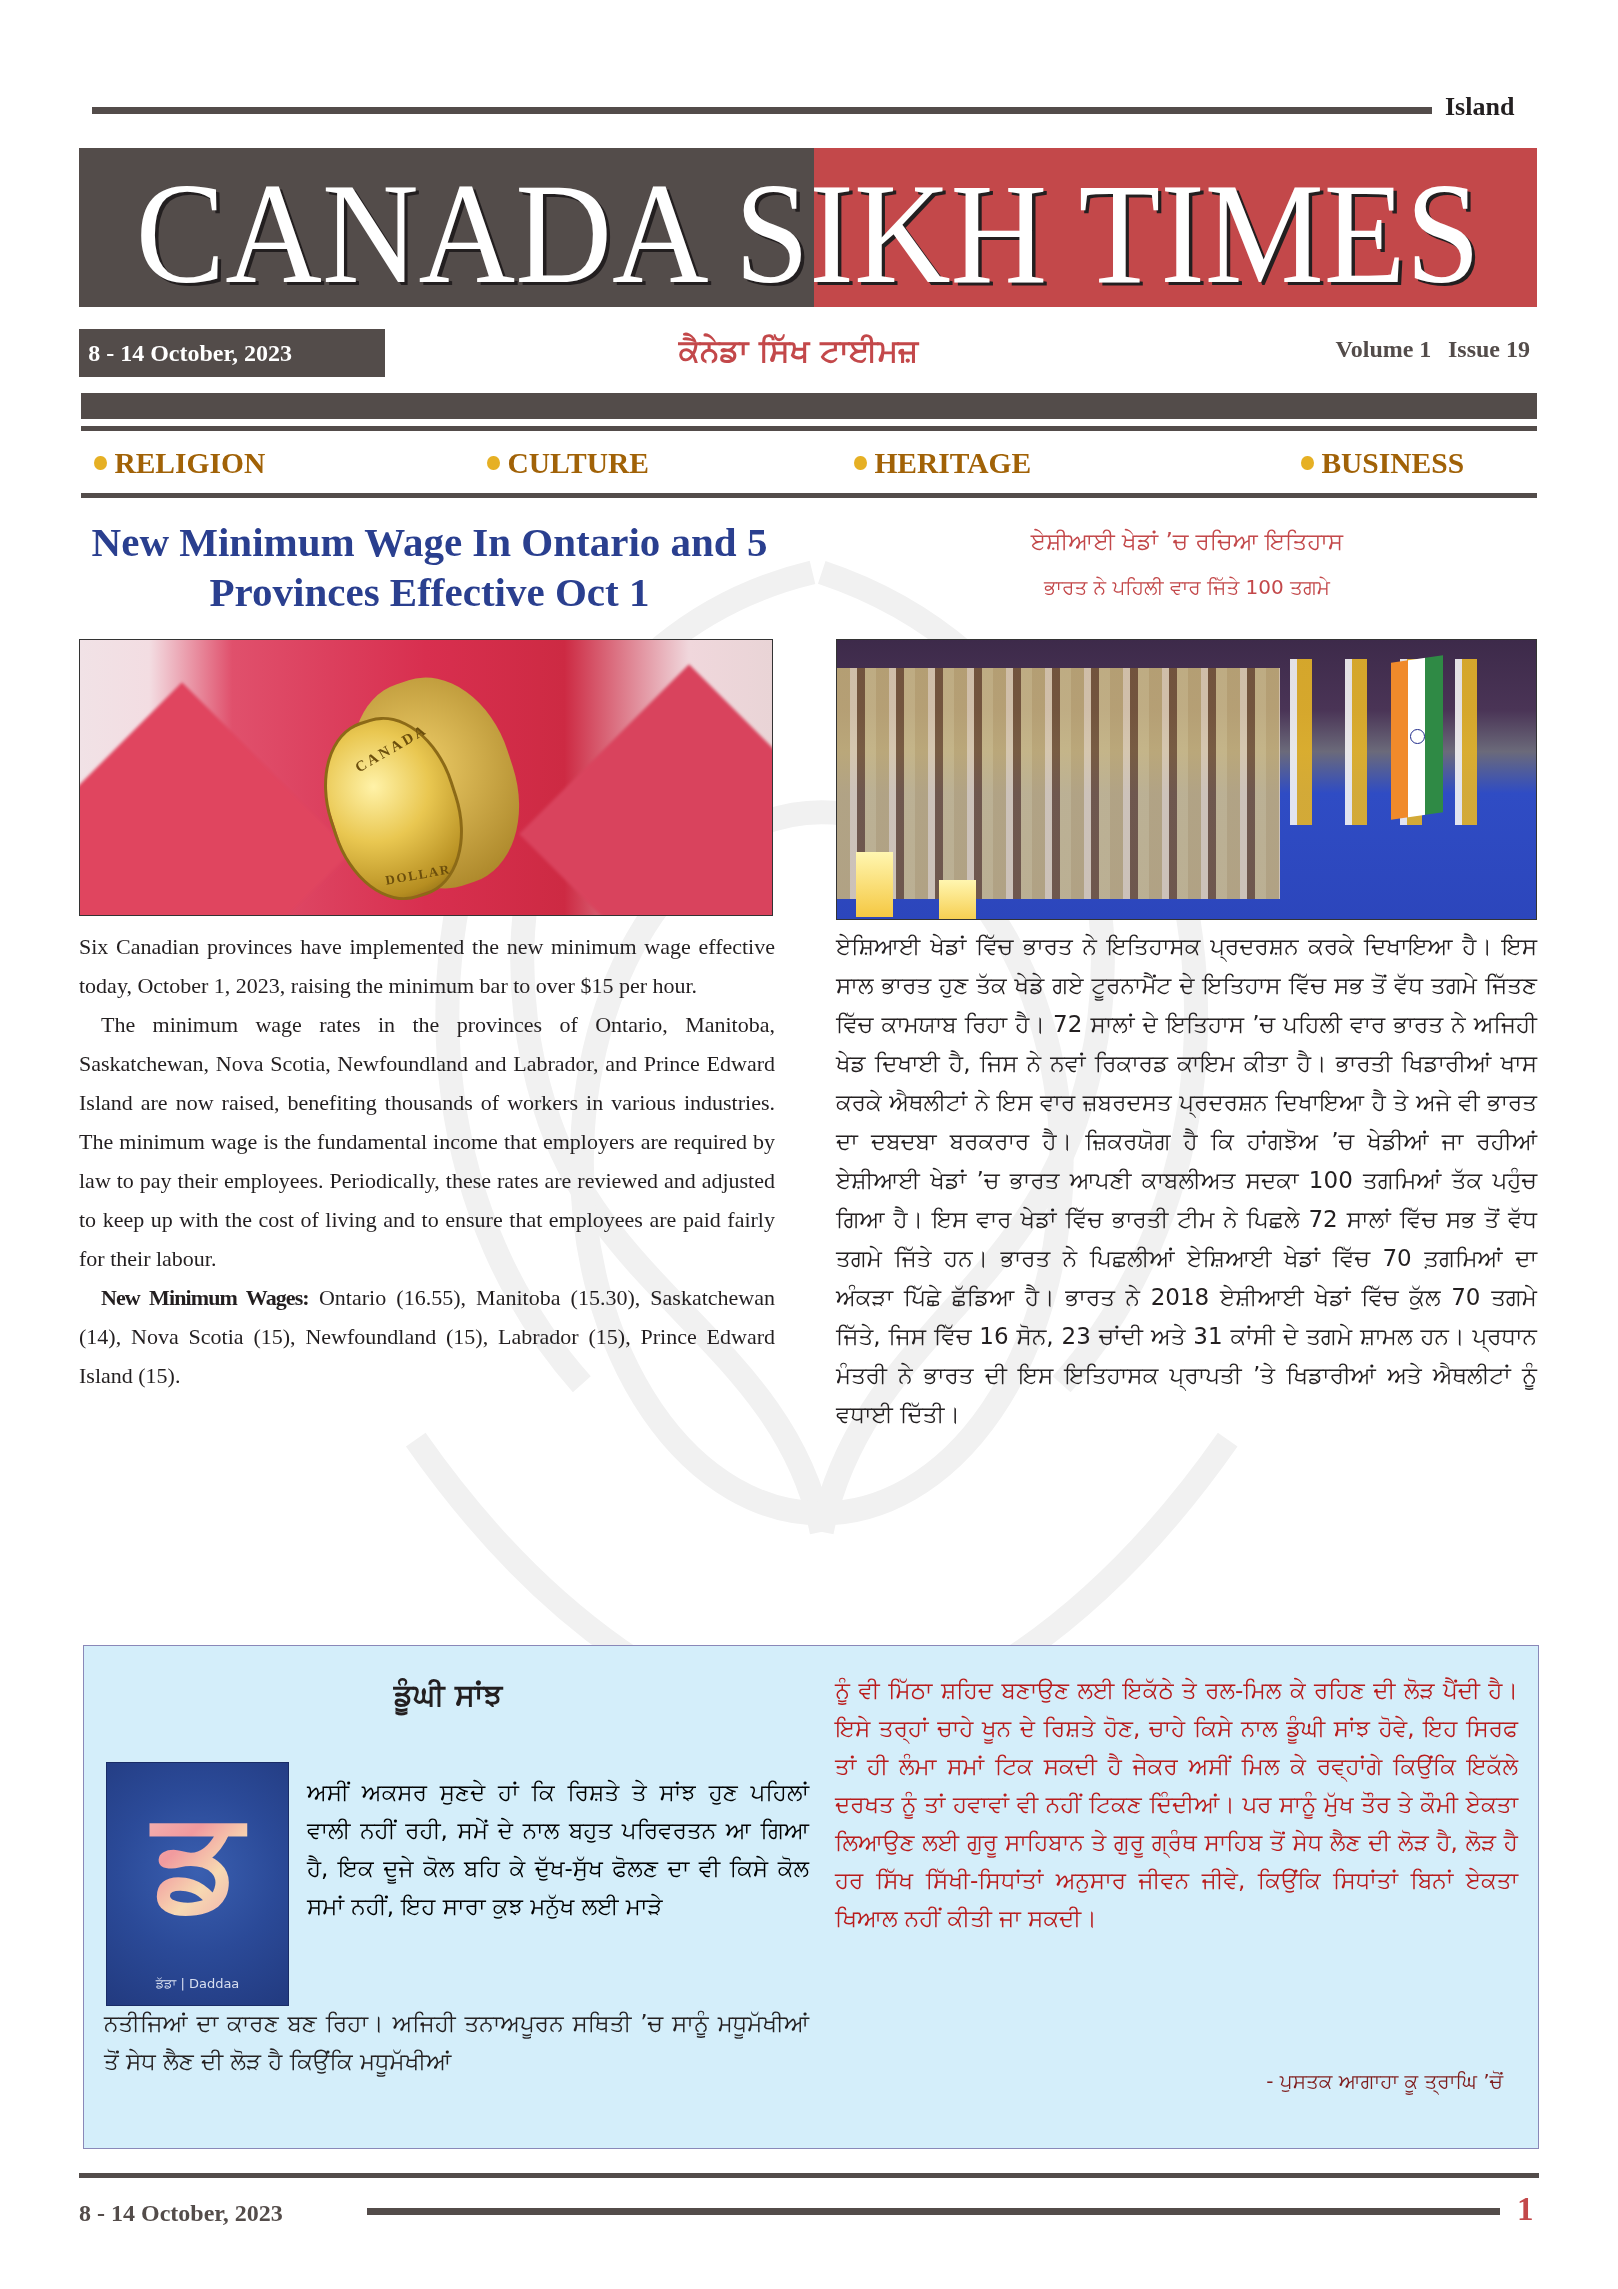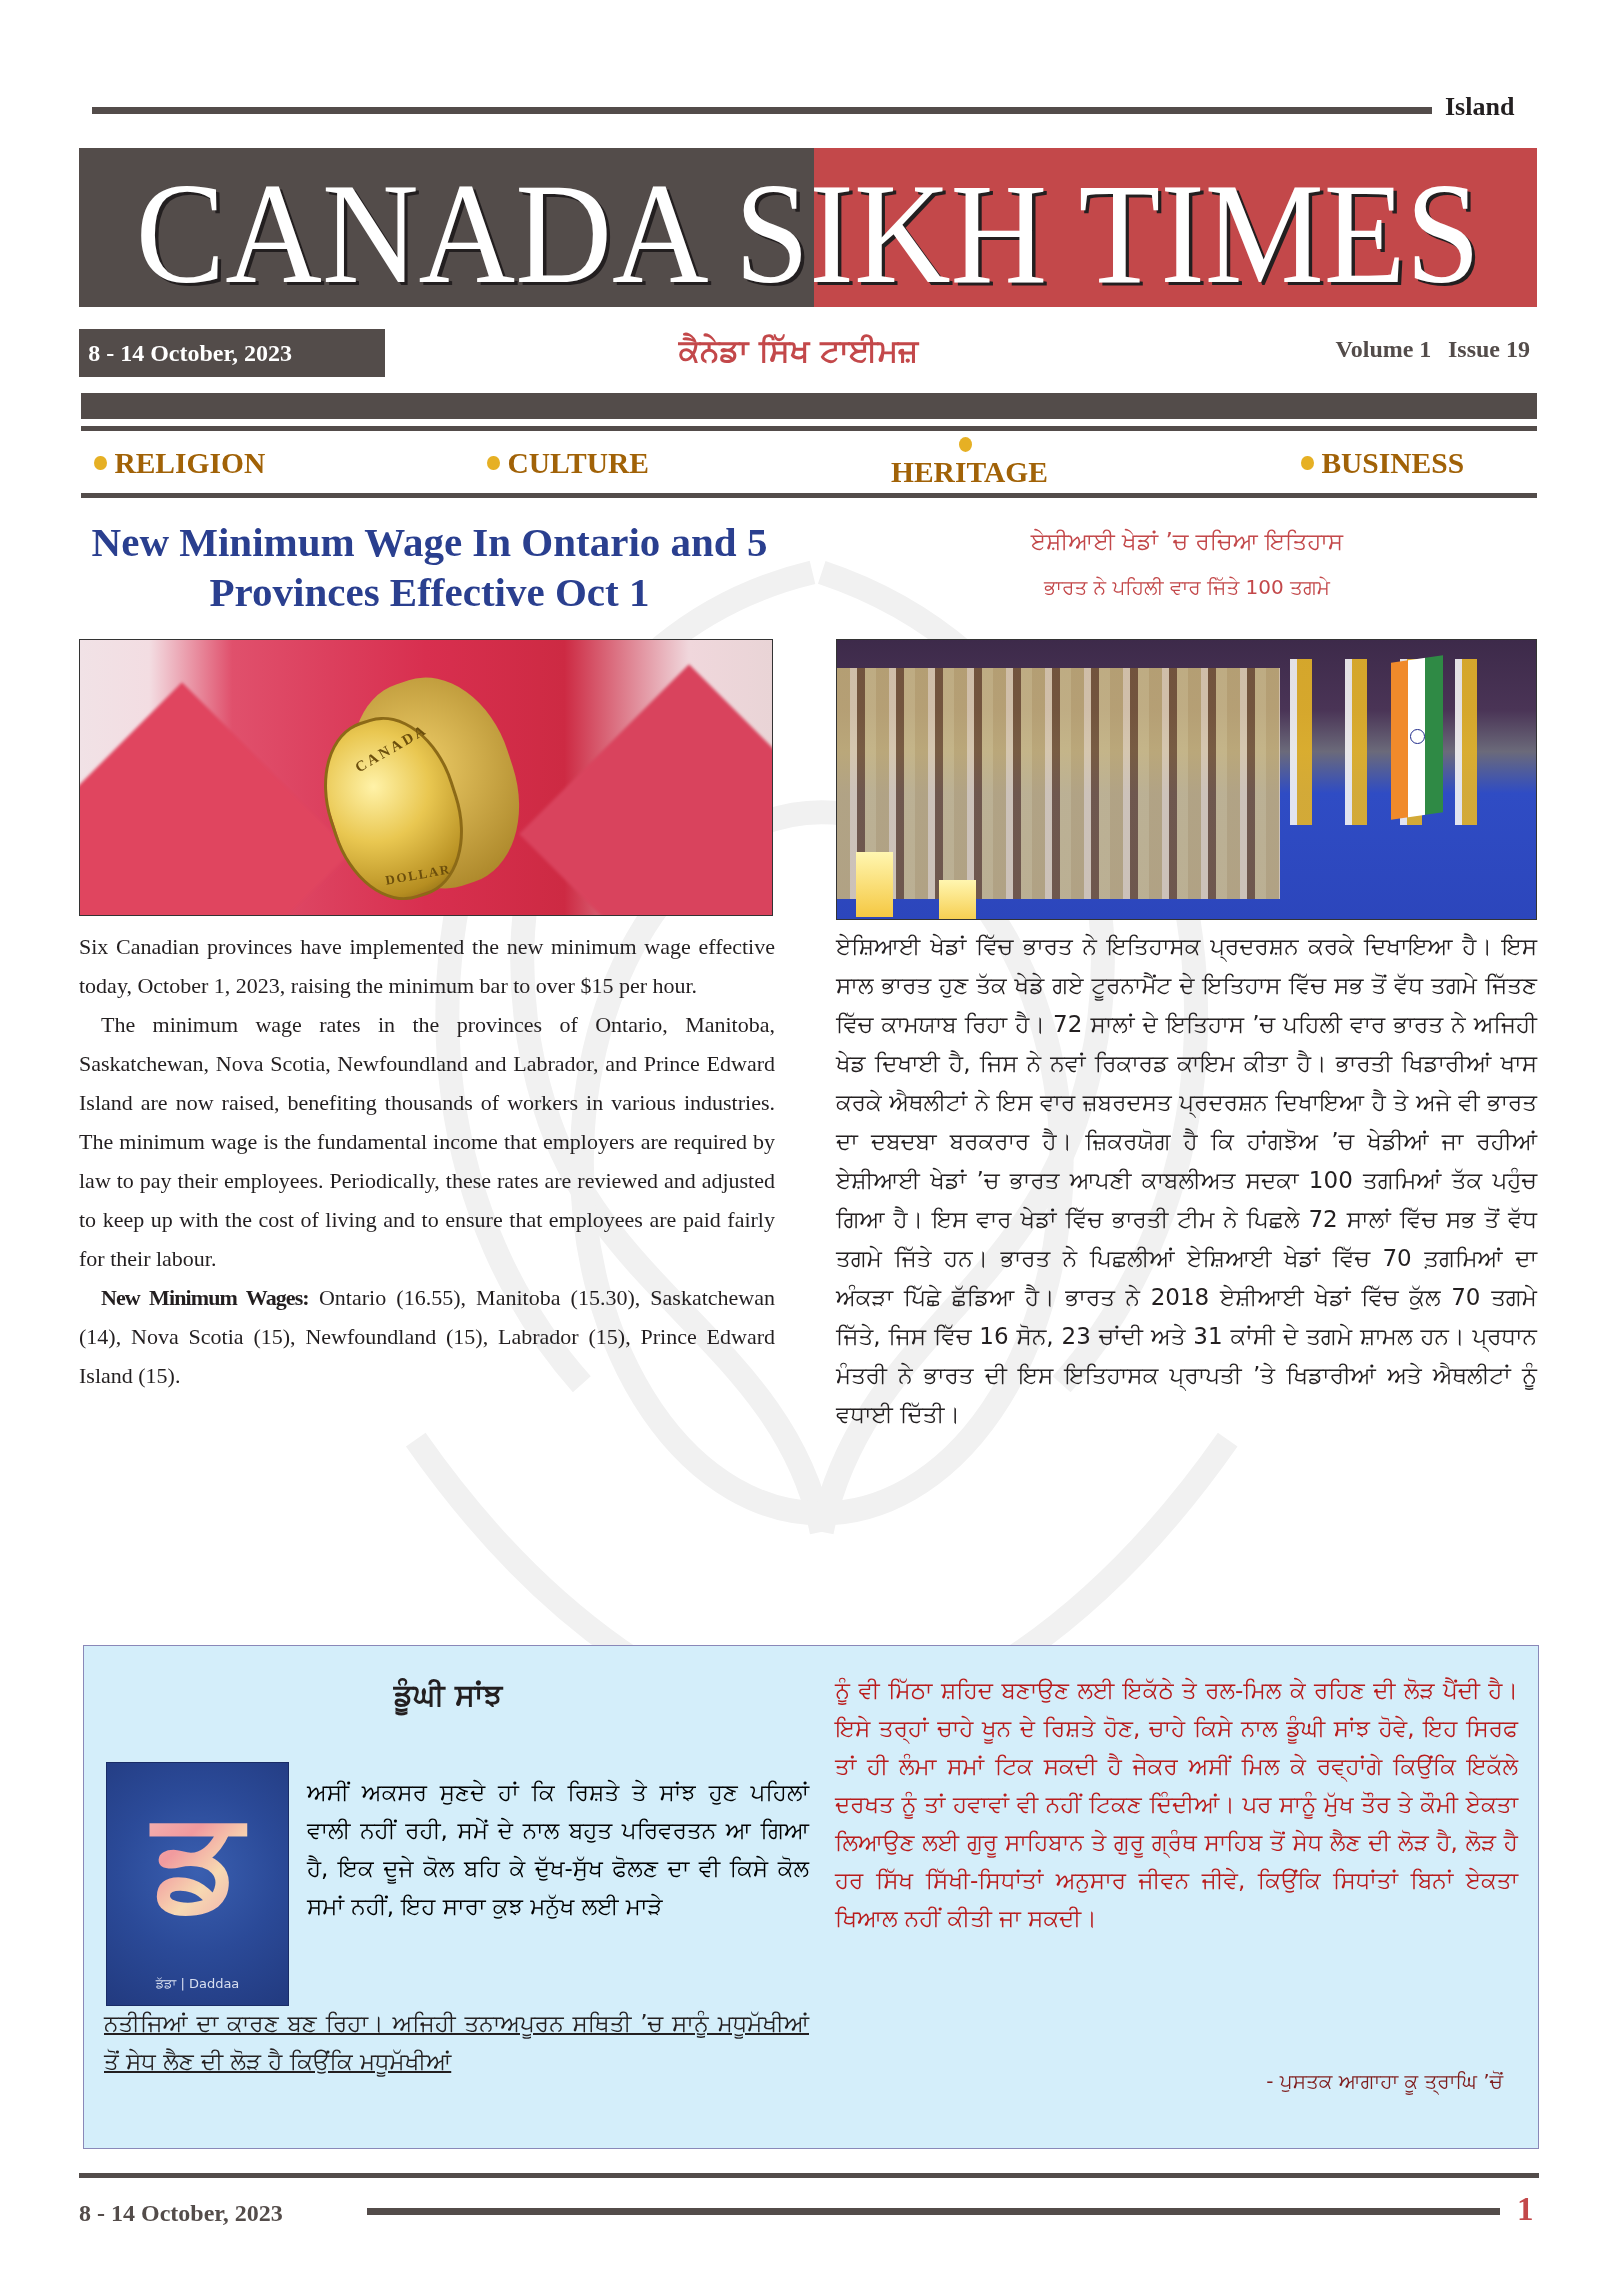--- a/index.html
+++ b/index.html
@@ -83,21 +83,21 @@
     .dadda-glyph { position: absolute; left: 0; top: 28px; width: 100%; text-align: center; font-family: "DejaVu Sans", sans-serif;
       font-size: 138px; font-weight: bold; line-height: 1;
       background: linear-gradient(135deg, #f4c7c0 0%, #f19a9e 40%, #f7d9b2 60%, #e88aa8 100%);
       -webkit-background-clip: text; background-clip: text; color: transparent; }
     .dadda-caption { position: absolute; left: 0; bottom: 13px; width: 100%; text-align: center; font-family: "DejaVu Sans", sans-serif;
       font-size: 13px; color: #d8dff0; }
 
     .box-left-float { position: absolute; left: 223px; top: 127px; width: 502px; font-family: "DejaVu Sans", sans-serif; font-size: 23px;
       line-height: 38px; text-align: justify; color: #000000; }
     .box-left-wide { position: absolute; left: 20px; top: 358px; width: 705px; font-family: "DejaVu Sans", sans-serif; font-size: 23px;
-      line-height: 38px; text-align: justify; color: #231f20; text-decoration: underline; }
+      line-height: 38px; text-align: justify; color: #231f20; }
     .box-right { position: absolute; left: 751px; top: 25px; width: 683px; font-family: "DejaVu Sans", sans-serif; font-size: 23px;
       line-height: 38px; text-align: justify; color: #b91c1c; }
     .box-attr { position: absolute; right: 35px; top: 423px; font-family: "DejaVu Sans", sans-serif; font-size: 20px; color: #7f1d1d; }
 
     
     .foot-bar { position: absolute; left: 79px; top: 2173px; width: 1460px; height: 4.6px; background: #534c4a; }
     .foot-date { position: absolute; left: 79px; top: 2200px; font-size: 24px; font-weight: bold; color: #534c4a; }
     .foot-rule { position: absolute; left: 367px; top: 2208px; width: 1133px; height: 6.5px; background: #534c4a; }
     .foot-page { position: absolute; left: 1517px; top: 2191px; font-size: 33px; font-weight: bold; color: #c3484a; }
   </style>
@@ -135,21 +135,21 @@
 
 <nav class="nav">
   <div class="nav-item" style="left:13px;">
     <span class="nav-dot"></span>
     <span>RELIGION</span>
   </div>
   <div class="nav-item" style="left:406px;">
     <span class="nav-dot"></span>
     <span>CULTURE</span>
   </div>
-  <div class="nav-item" style="left:810px;flex-direction:column;">
+  <div class="nav-item" style="left:773px;">
     <span class="nav-dot"></span>
     <span>HERITAGE</span>
   </div>
   <div class="nav-item" style="left:1220px;">
     <span class="nav-dot"></span>
     <span>BUSINESS</span>
   </div>
 </nav>
 <div class="thin-bar2"></div>
 

